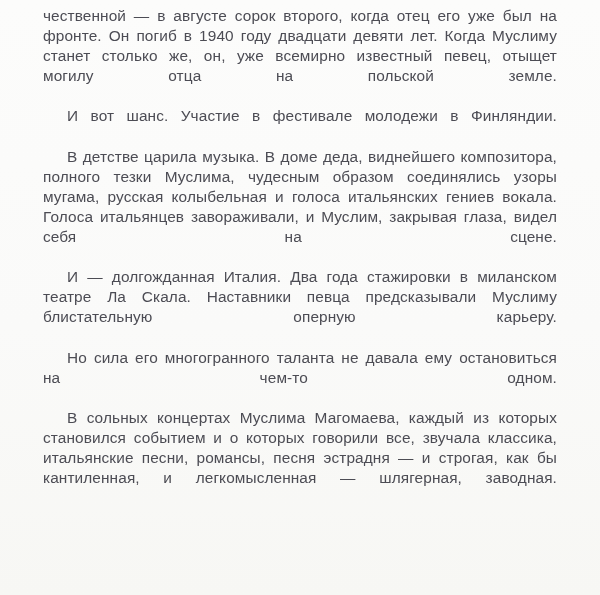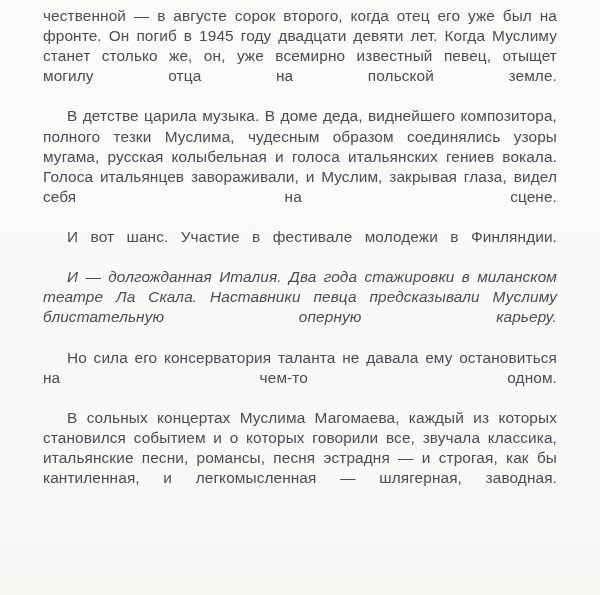--- a/index.html
+++ b/index.html
@@ -58,28 +58,28 @@
     display: inline-block;
     width: 100%;
   }
 </style>
 </head>
 <body style="background: rgb(251, 251, 250);">
 
 <div id="scan-page">
   <div id="text-column">
 
-    <p class="para continuation" style="color: rgb(76, 76, 84);">чественной — в августе сорок второго, когда отец его уже был на фронте. Он погиб в 1945 году двадцати девяти лет. Когда Муслиму станет столько же, он, уже всемирно известный певец, отыщет могилу отца на польской земле.</p>
+    <p class="para continuation" style="color: rgb(76, 76, 84);">чественной — в августе сорок второго, когда отец его уже был на фронте. Он погиб в 1940 году двадцати девяти лет. Когда Муслиму станет столько же, он, уже всемирно известный певец, отыщет могилу отца на польской земле.</p>
+
+    <p class="para" style="color: rgb(76, 76, 84);">И вот шанс. Участие в фестивале молодежи в Финляндии.</p>
 
     <p class="para" style="color: rgb(76, 76, 84);">В детстве царила музыка. В доме деда, виднейшего композитора, полного тезки Муслима, чудесным образом соединялись узоры мугама, русская колыбельная и голоса итальянских гениев вокала. Голоса итальянцев завораживали, и Муслим, закрывая глаза, видел себя на сцене.</p>
 
-    <p class="para" style="color: rgb(76, 76, 84);">И вот шанс. Участие в фестивале молодежи в Финляндии.</p>
 
+    <p class="para" style="color: rgb(76, 76, 84);">И — долгожданная Италия. Два года стажировки в миланском театре Ла Скала. Наставники певца предсказывали Муслиму блистательную оперную карьеру.</p>
 
-    <p class="para" style="color: rgb(76, 76, 84); font-style: italic;">И — долгожданная Италия. Два года стажировки в миланском театре Ла Скала. Наставники певца предсказывали Муслиму блистательную оперную карьеру.</p>
-
-    <p class="para" style="color: rgb(76, 76, 84);">Но сила его консерватория таланта не давала ему остановиться на чем-то одном.</p>
+    <p class="para" style="color: rgb(76, 76, 84);">Но сила его многогранного таланта не давала ему остановиться на чем-то одном.</p>
 
 
     <p class="para" style="color: rgb(76, 76, 84);">В сольных концертах Муслима Магомаева, каждый из которых становился событием и о которых говорили все, звучала классика, итальянские песни, романсы, песня эстрадня — и строгая, как бы кантиленная, и легкомысленная — шлягерная, заводная.</p>
 
   </div>
 </div>
 
 </body></html>

